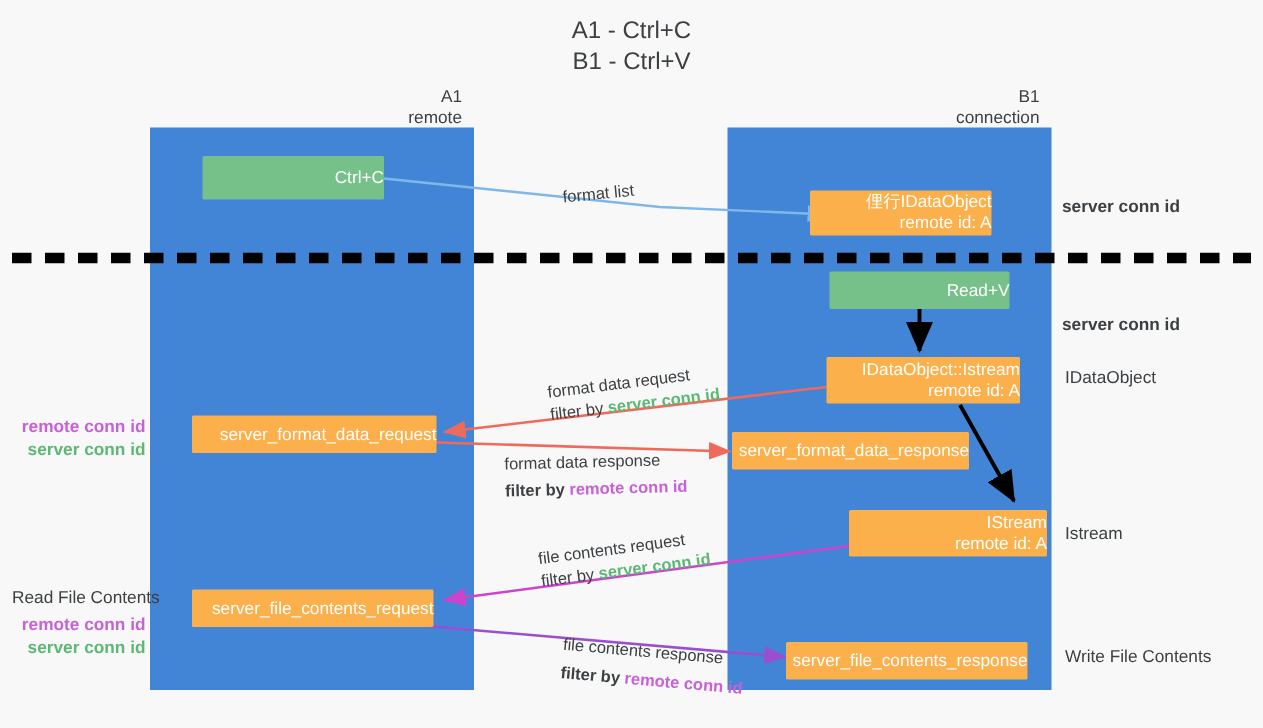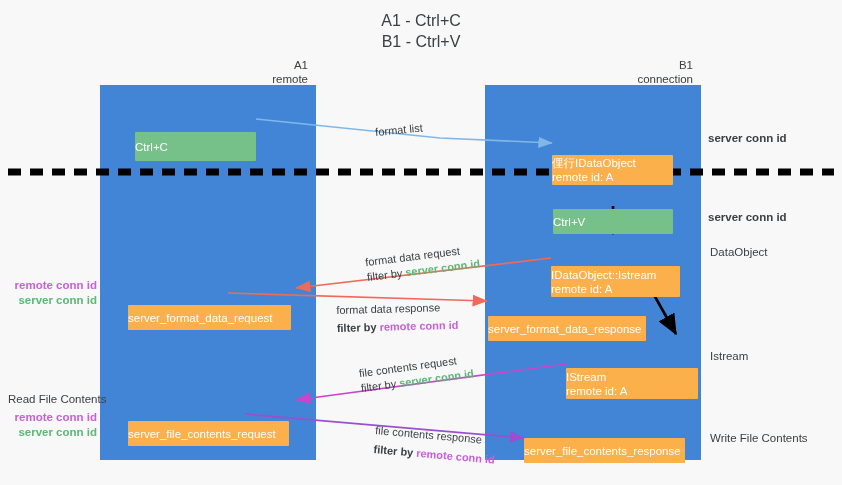--- a/index.html
+++ b/index.html
@@ -40,28 +40,27 @@
     text-align: right;
     line-height: 14px;
     width: 200px;
   }
 
   
   .node {
     box-sizing: border-box;
     display: flex;
     flex-direction: column;
-    align-items: flex-start;
+    align-items: flex-end;
     justify-content: center;
     color: #ffffff;
     font-size: 11.5px;
     line-height: 14px;
     text-align: center;
     border-radius: 1px;
-    margin-top: 28px;
   }
   .node.green { background: #76c08a; }
   .node.orange { background: #fbb04c; }
 
   
   .edge-label {
     font-size: 11px;
     color: #3c4043;
     white-space: nowrap;
     line-height: 15px;
@@ -141,27 +140,27 @@
   </div>
   <div class="abs col-head" style="left:493px; top:58px;">
     <div>B1</div>
     <div>connection</div>
   </div>
 
   <div class="abs node green" style="left:135px; top:104px; width:121px; height:29px;">
     <span>Ctrl+C</span>
   </div>
 
-  <div class="abs node orange" style="left:552px; top:127px; width:121px; height:30px;">
+  <div class="abs node orange" style="left:540px; top:127px; width:121px; height:30px;">
     <span>俚行IDataObject</span>
     <span>remote id: A</span>
   </div>
 
   <div class="abs node green" style="left:553px; top:181px; width:120px; height:25px;">
-    <span>Ctrl+V</span>
+    <span>Read+V</span>
   </div>
 
   <div class="abs node orange" style="left:551px; top:238px; width:129px; height:31px;">
     <span>IDataObject::Istream</span>
     <span>remote id: A</span>
   </div>
 
   <div class="abs node orange" style="left:566px; top:340px; width:132px; height:31px;">
     <span>IStream</span>
     <span>remote id: A</span>
@@ -172,21 +171,21 @@
   </div>
 
   <div class="abs node orange" style="left:128px; top:393px; width:161px; height:25px;">
     <span>server_file_contents_request</span>
   </div>
 
   <div class="abs node orange" style="left:488px; top:288px; width:158px; height:25px;">
     <span>server_format_data_response</span>
   </div>
 
-  <div class="abs node orange" style="left:524px; top:410px; width:161px; height:25px;">
+  <div class="abs node orange" style="left:524px; top:428px; width:161px; height:25px;">
     <span>server_file_contents_response</span>
   </div>
 
   <div class="abs edge-label rot" style="left:376px; top:125px; transform: rotate(-5.5deg);">
     <span>format list</span>
   </div>
 
   <div class="abs rot" style="left:368px; top:255px; transform: rotate(-7deg);">
     <div class="edge-label">format data request</div>
     <div class="edge-label">
@@ -221,21 +220,21 @@
 
   <div class="abs side-note green-txt" style="left:708px; top:131px;">
     <span>server conn id</span>
   </div>
 
   <div class="abs side-note green-txt" style="left:708px; top:210px;">
     <span>server conn id</span>
   </div>
 
   <div class="abs side-note" style="left:710px; top:245px;">
-    <span>DataObject</span>
+    <span>IDataObject</span>
   </div>
 
   <div class="abs side-note" style="left:710px; top:349px;">
     <span>Istream</span>
   </div>
 
   <div class="abs side-note" style="left:710px; top:431px;text-align:right;">
     <span>Write File Contents</span>
   </div>
 

